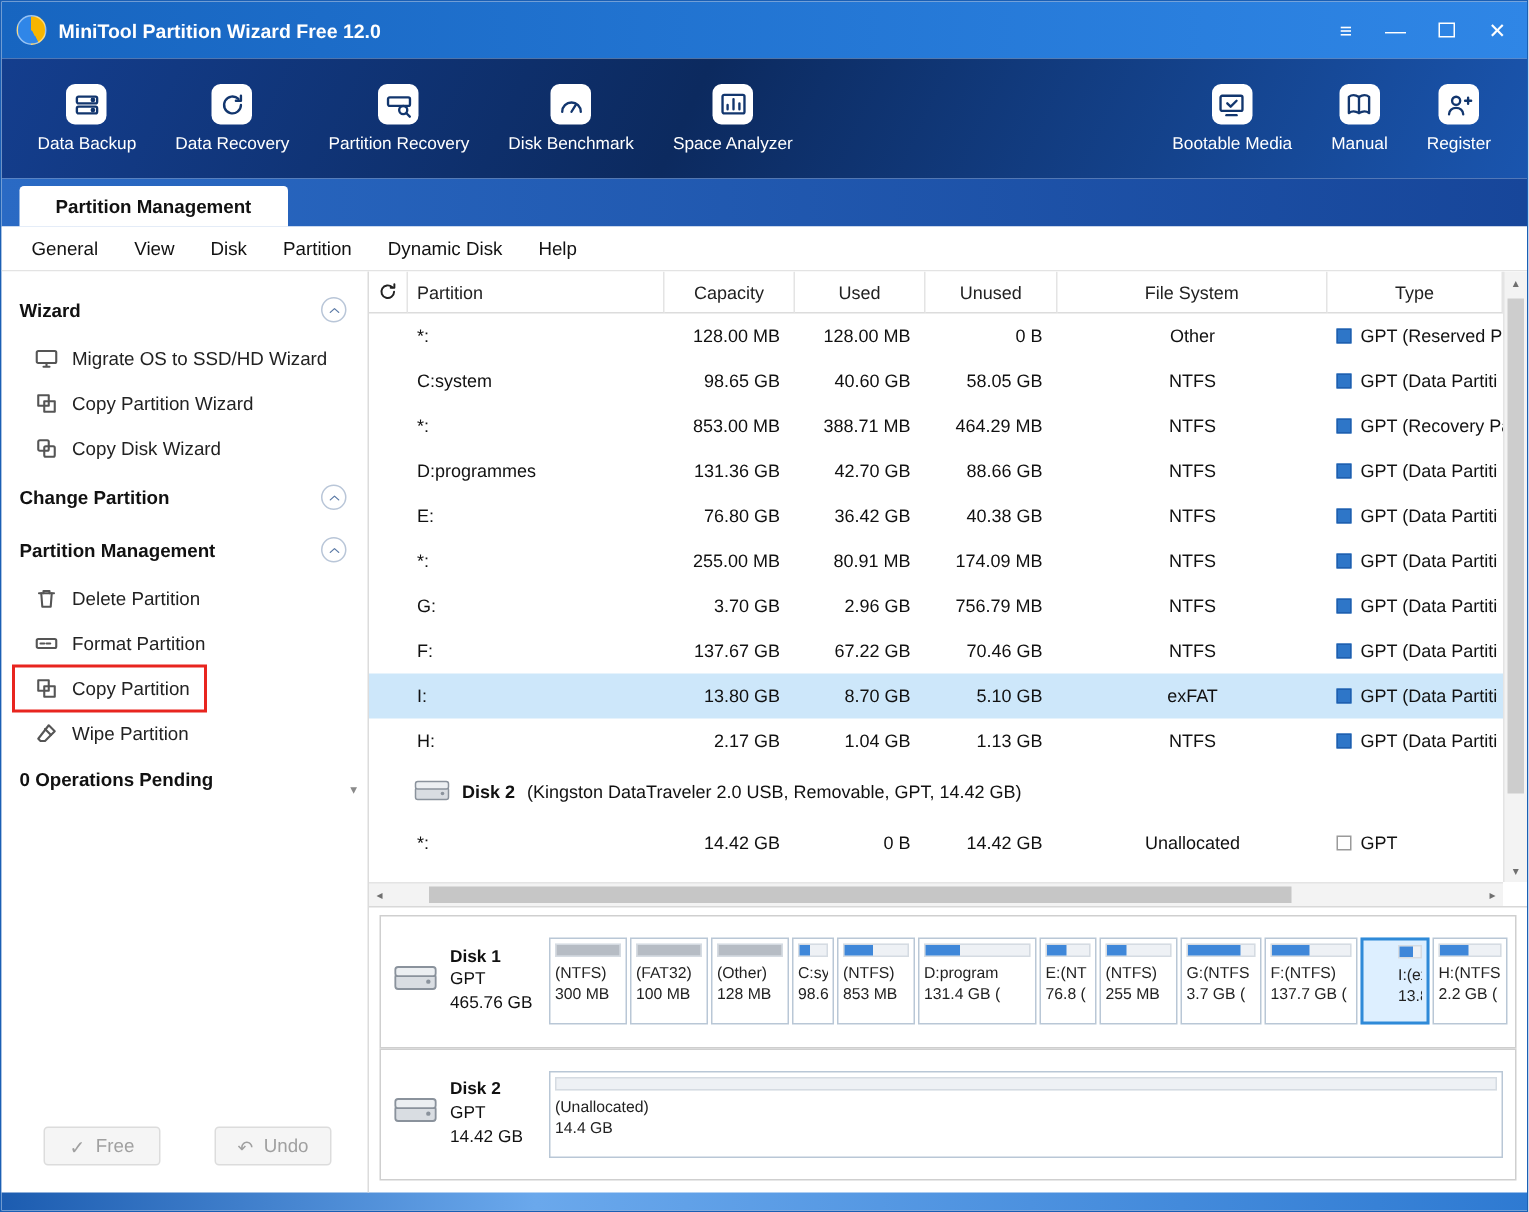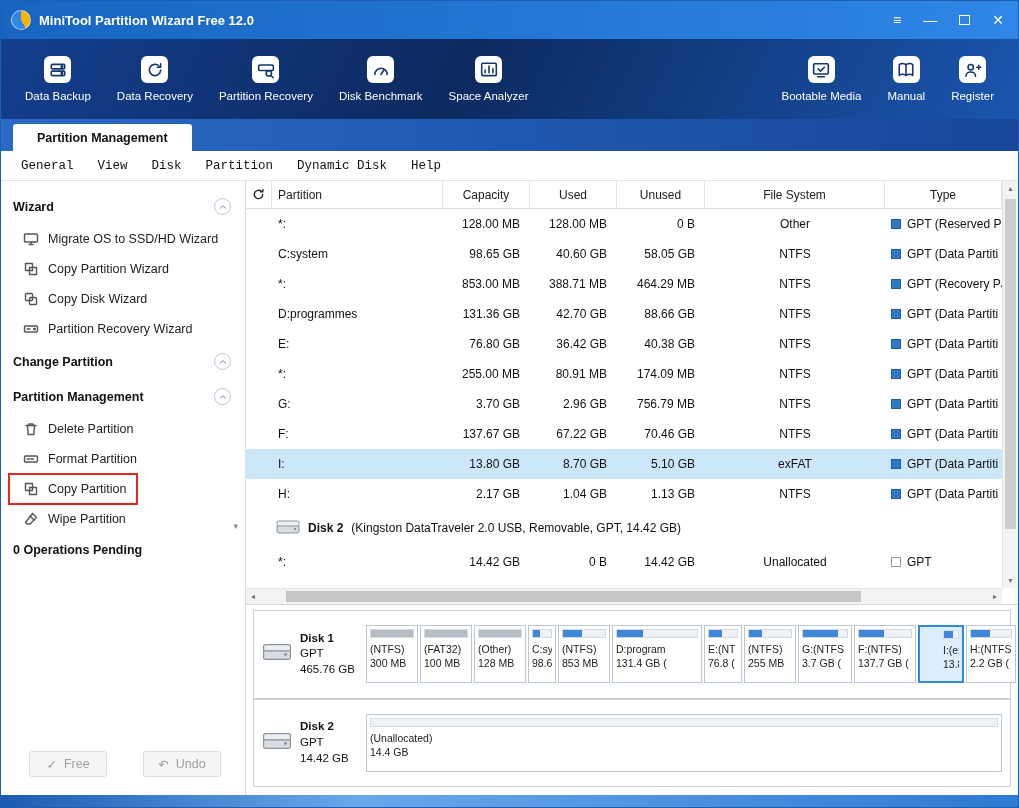--- a/index.html
+++ b/index.html
@@ -21,21 +21,21 @@
   .tb-item { display:flex; flex-direction:column; align-items:center; gap:7px; padding:6px 8px; cursor:default; }
   .tb-icon { width:27px; height:27px; background:#fff; border-radius:6px; color:#12366e; display:flex; align-items:center; justify-content:center; }
   .tb-icon svg { width:18px; height:18px; }
   .tb-label { font-size:11.5px; color:#fff; white-space:nowrap; }
 
   
   .tabstrip { height:32px; flex:0 0 32px; background:linear-gradient(90deg,#2a6ac4,#17469a); display:flex; align-items:flex-end; padding-left:12px; }
   .tab { background:#fff; height:27px; padding:0 24px; display:flex; align-items:center; font-size:12.5px; font-weight:bold; color:#111; border-radius:3px 3px 0 0; }
 
   
-  .menubar { height:30px; flex:0 0 30px; background:#fff; border-bottom:1px solid #e3e3e3; display:flex; align-items:center; padding-left:8px;font-family:Liberation Mono, monospace; }
+  .menubar { height:30px; flex:0 0 30px; background:#fff; border-bottom:1px solid #e3e3e3; display:flex; align-items:center; padding-left:8px; }
   .menu-item { padding:0 12px; font-size:12.5px; color:#111; cursor:default; }
 
   
   .main { flex:1; display:flex; min-height:0; background:#fff; }
 
   
   .sidebar { width:245px; flex:0 0 245px; border-right:1px solid #dcdcdc; display:flex; flex-direction:column; padding-top:8px; position:relative; }
   .section-header { display:flex; align-items:center; justify-content:space-between; padding:9px 14px 9px 12px; font-size:12.5px; font-weight:bold; color:#111;text-align:right; }
   .collapse { width:17px; height:17px; border:1px solid #b9c6d8; border-radius:50%; color:#5b7aa6; display:flex; align-items:center; justify-content:center; }
   .collapse svg { width:10px; height:10px; }
@@ -249,30 +249,20 @@
           </div>
           <div class="side-item">
             <span class="icon">
               <svg viewBox="0 0 16 16" fill="none" stroke="currentColor" stroke-width="1.4" stroke-linecap="round" stroke-linejoin="round">
                 <rect x="2.5" y="2.5" width="7" height="7" rx="1"></rect>
                 <rect x="6.5" y="6.5" width="7" height="7" rx="1"></rect>
               </svg>
             </span>
             <span>Copy Disk Wizard</span>
           </div>
-          <div class="side-item">
-            <span class="icon">
-              <svg viewBox="0 0 16 16" fill="none" stroke="currentColor" stroke-width="1.4" stroke-linecap="round" stroke-linejoin="round">
-                <rect x="1.5" y="5" width="13" height="6" rx="1"></rect>
-                <circle cx="11.5" cy="8" r=".8" fill="currentColor"></circle>
-                <path d="M4 8h3"></path>
-              </svg>
-            </span>
-            <span>Partition Recovery Wizard</span>
-          </div>
           <div class="section-header">
             <span>Change Partition</span>
             <span class="collapse">
               <svg viewBox="0 0 16 16" fill="none" stroke="currentColor" stroke-width="1.4" stroke-linecap="round" stroke-linejoin="round">
                 <path d="M3.5 10L8 6l4.5 4"></path>
               </svg>
             </span>
           </div>
           <div class="section-header">
             <span>Partition Management</span>
@@ -549,21 +539,21 @@
                 <span>C:syste</span>
                 <span>98.6 G</span>
               </div>
               <div class="block" style="width: 52px;">
                 <div class="bar">
                   <div class="fill blue" style="width: 46%;"></div>
                 </div>
                 <span>(NTFS)</span>
                 <span>853 MB</span>
               </div>
-              <div class="block" style="width: 90px;">
+              <div class="block" style="width: 79px;">
                 <div class="bar">
                   <div class="fill blue" style="width: 33%;"></div>
                 </div>
                 <span>D:program</span>
                 <span>131.4 GB (</span>
               </div>
               <div class="block" style="width: 38px;">
                 <div class="bar">
                   <div class="fill blue" style="width: 47%;"></div>
                 </div>

